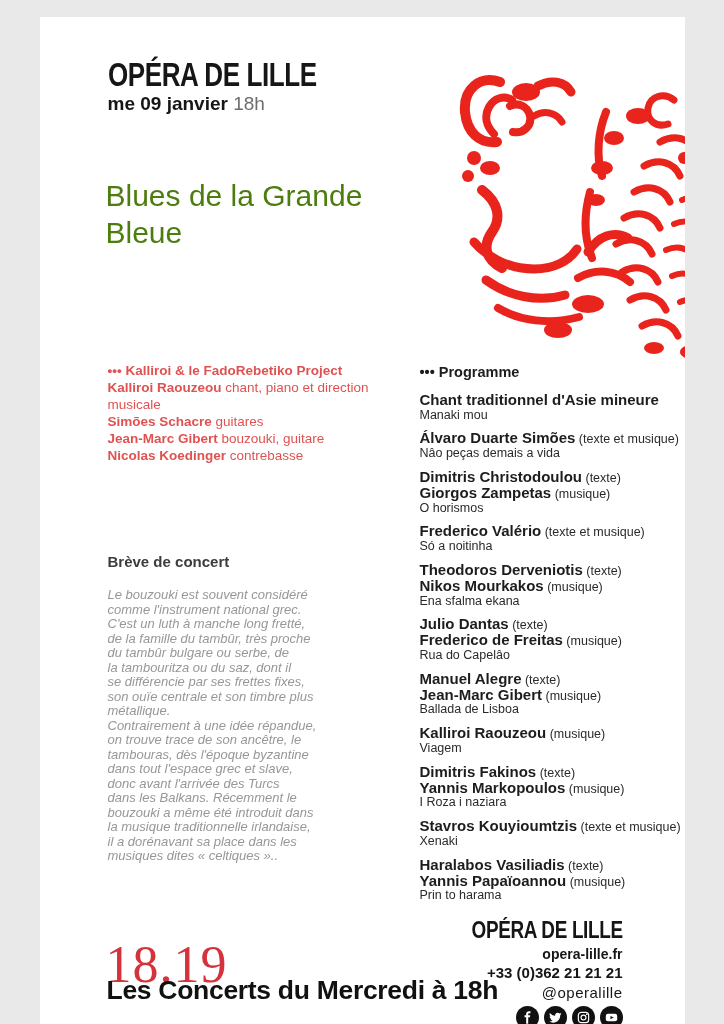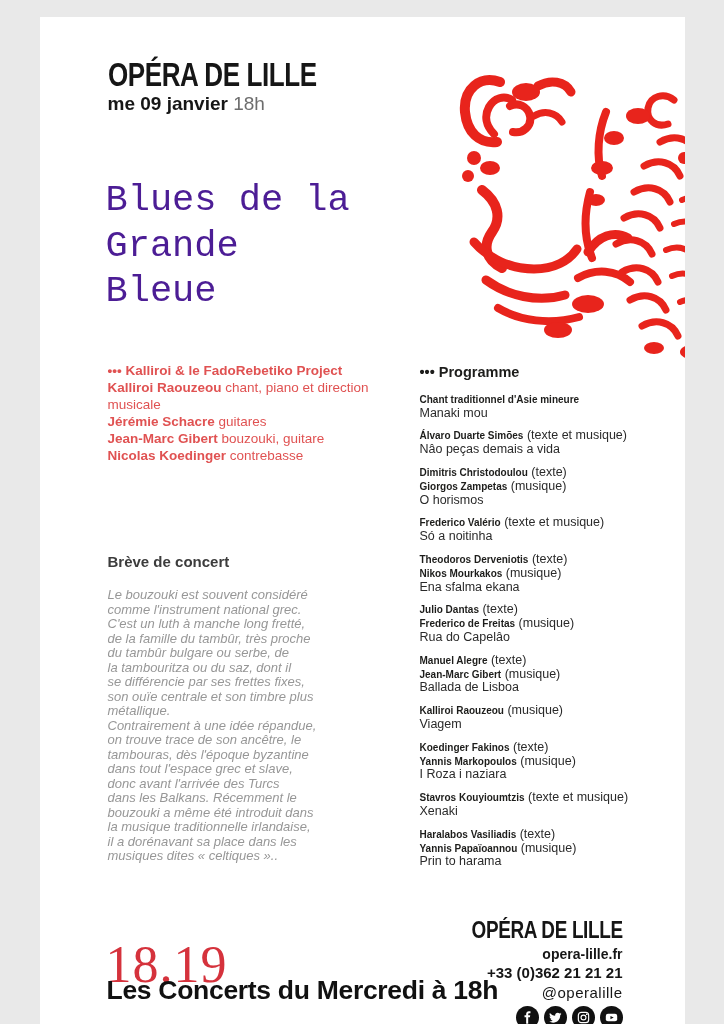--- a/index.html
+++ b/index.html
@@ -25,22 +25,22 @@
     font-size: 19px; color: #161616; white-space: nowrap;
   }
   .date-bold { font-weight: 700; }
   .date-time { font-weight: 400; color: #6d6d6d; }
   .genre {
     position: absolute; left: 68px; top: 131px;
     font-weight: 700; font-size: 17.5px; color: #1d1d1b;
   }
   .main-title {
     position: absolute; left: 66px; top: 161px; width: 330px;
-    font-family: Liberation Mono, monospace;
-    font-size: 37px; line-height: 1.23; color: #4c1d95;
+    font-family: Liberation Sans, sans-serif;
+    font-size: 30px; line-height: 1.23; color: #4d7c0f;
     white-space: pre-line;
   }
   
   .artwork { position: absolute; left: 398px; top: 55px; width: 312px; height: 292px; }
   
   .ensemble {
     position: absolute; left: 68px; top: 345px; width: 310px;
     color: #e05252; font-size: 13.5px; line-height: 17px;
   }
   .ensemble-header { font-weight: 700; }
@@ -55,21 +55,21 @@
     font-style: italic; font-size: 13px; line-height: 14.5px;
     color: #979797; white-space: pre-line;
   }
   
   .programme {
     position: absolute; left: 380px; top: 349px; width: 330px;
     font-size: 12.5px; line-height: 13.8px; color: #1d1d1b;
   }
   .programme-header { font-weight: 700; font-size: 14.5px; margin-bottom: 13px; }
   .prog-item { margin-bottom: 9px; }
-  .credit-name { font-weight: 700; font-size: 10px; }
+  .credit-name { font-weight: 700; font-size: 15px; }
   .credit-role { font-weight: 400; color: #2a2a2a; }
   .prog-title { font-weight: 400; color: #2a2a2a; }
   
   .season {
     position: absolute; left: 66px; top: 918px;
     font-family: "Liberation Serif", serif;
     font-size: 52px; color: #d5323c; letter-spacing: 1px;
   }
   .series-title {
     position: absolute; left: 67px; top: 958px;
@@ -163,21 +163,21 @@
         <ellipse cx="254" cy="280" rx="12" ry="7"></ellipse>
         <ellipse cx="216" cy="276" rx="10" ry="6"></ellipse>
       </g>
     </svg>
   </div>
 
   <div class="ensemble">
     <div class="ensemble-header">••• Kalliroi &amp; le FadoRebetiko Project</div>
     <div id="ensemble-members">
         <div><span class="member-name">Kalliroi Raouzeou</span><span> chant, piano et direction musicale</span></div>
-        <div><span class="member-name">Jérémie Schacre</span><span> guitares</span></div>
+        <div><span class="member-name">Simões Schacre</span><span> guitares</span></div>
         <div><span class="member-name">Jean-Marc Gibert</span><span> bouzouki, guitare</span></div>
         <div><span class="member-name">Nicolas Koedinger</span><span> contrebasse</span></div>
       </div>
   </div>
 
   <div class="breve-heading">Brève de concert</div>
   <div class="breve-text">Le bouzouki est souvent considéré
 comme l'instrument national grec.
 C'est un luth à manche long fretté,
 de la famille du tambûr, très proche
@@ -230,21 +230,21 @@
         <div class="prog-item">
           <div><span class="credit-name">Manuel Alegre</span><span class="credit-role"> (texte)</span></div>
           <div><span class="credit-name">Jean-Marc Gibert</span><span class="credit-role"> (musique)</span></div>
           <div class="prog-title">Ballada de Lisboa</div>
         </div>
         <div class="prog-item">
           <div><span class="credit-name">Kalliroi Raouzeou</span><span class="credit-role"> (musique)</span></div>
           <div class="prog-title">Viagem</div>
         </div>
         <div class="prog-item">
-          <div><span class="credit-name">Koedinger Fakinos</span><span class="credit-role"> (texte)</span></div>
+          <div><span class="credit-name">Dimitris Fakinos</span><span class="credit-role"> (texte)</span></div>
           <div><span class="credit-name">Yannis Markopoulos</span><span class="credit-role"> (musique)</span></div>
           <div class="prog-title">I Roza i naziara</div>
         </div>
         <div class="prog-item">
           <div><span class="credit-name">Stavros Kouyioumtzis</span><span class="credit-role"> (texte et musique)</span></div>
           <div class="prog-title">Xenaki</div>
         </div>
         <div class="prog-item">
           <div><span class="credit-name">Haralabos Vasiliadis</span><span class="credit-role"> (texte)</span></div>
           <div><span class="credit-name">Yannis Papaïoannou</span><span class="credit-role"> (musique)</span></div>

